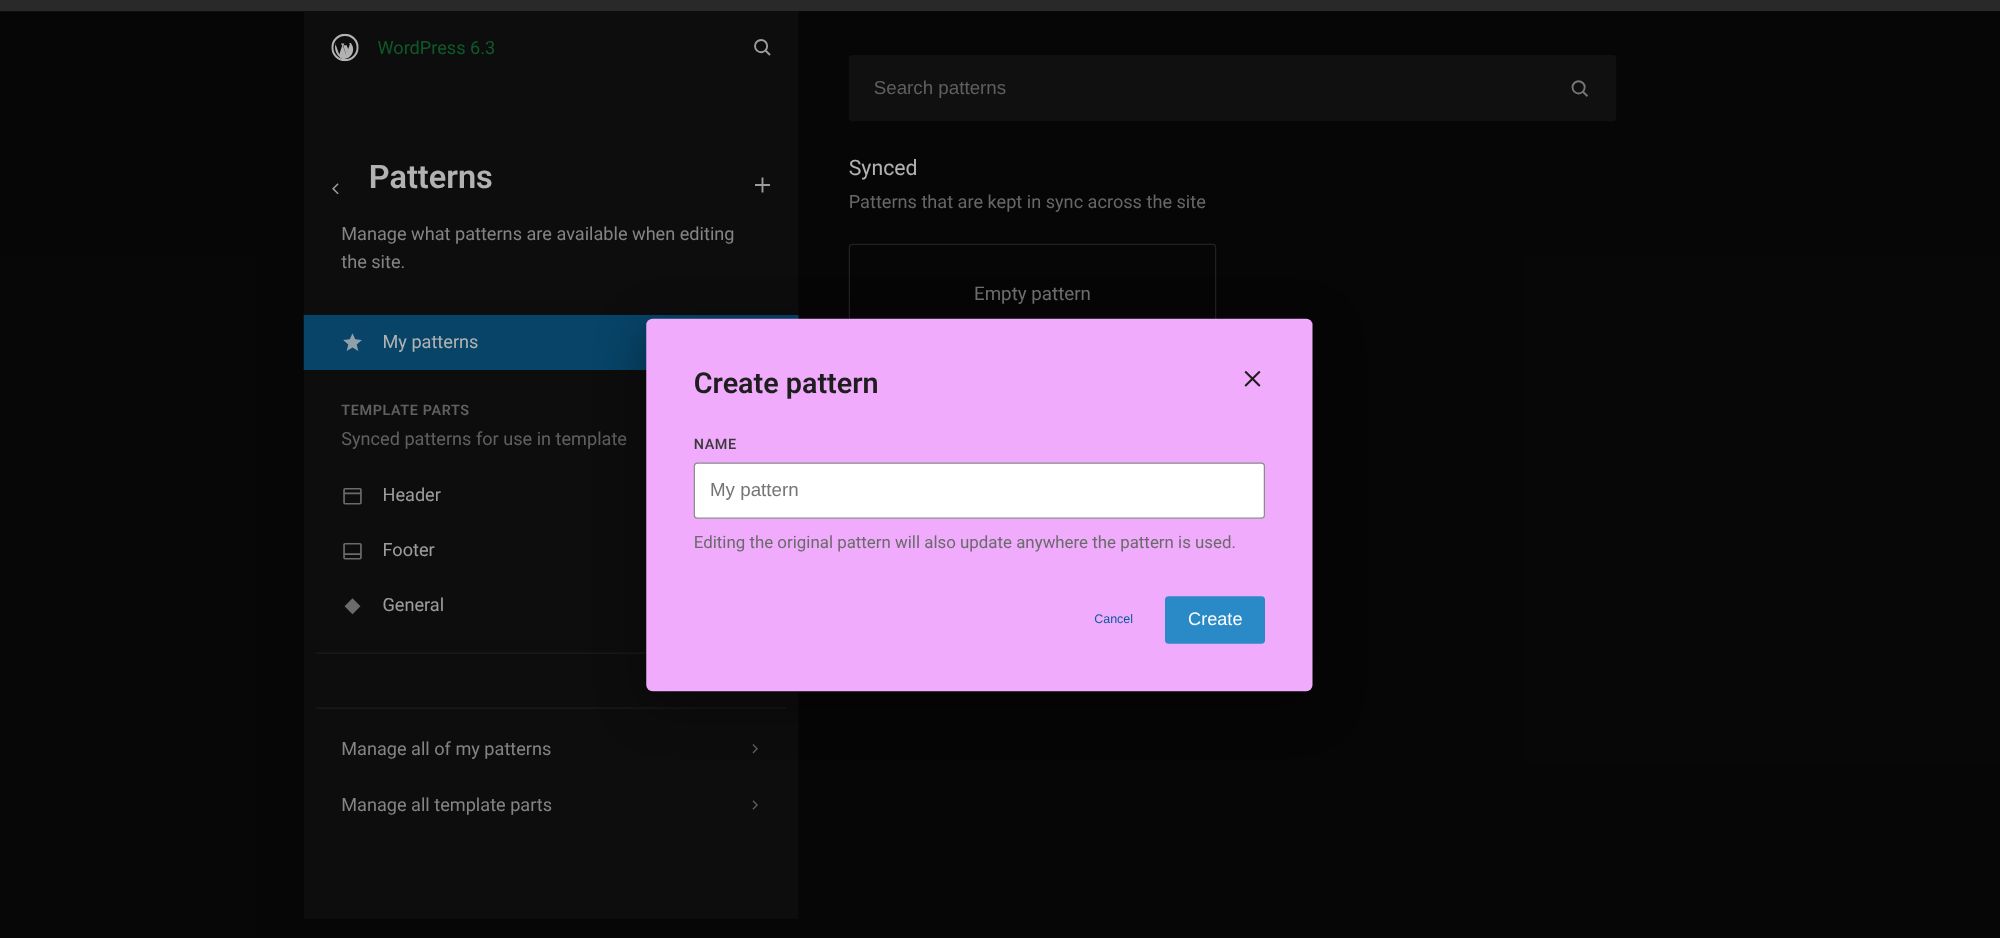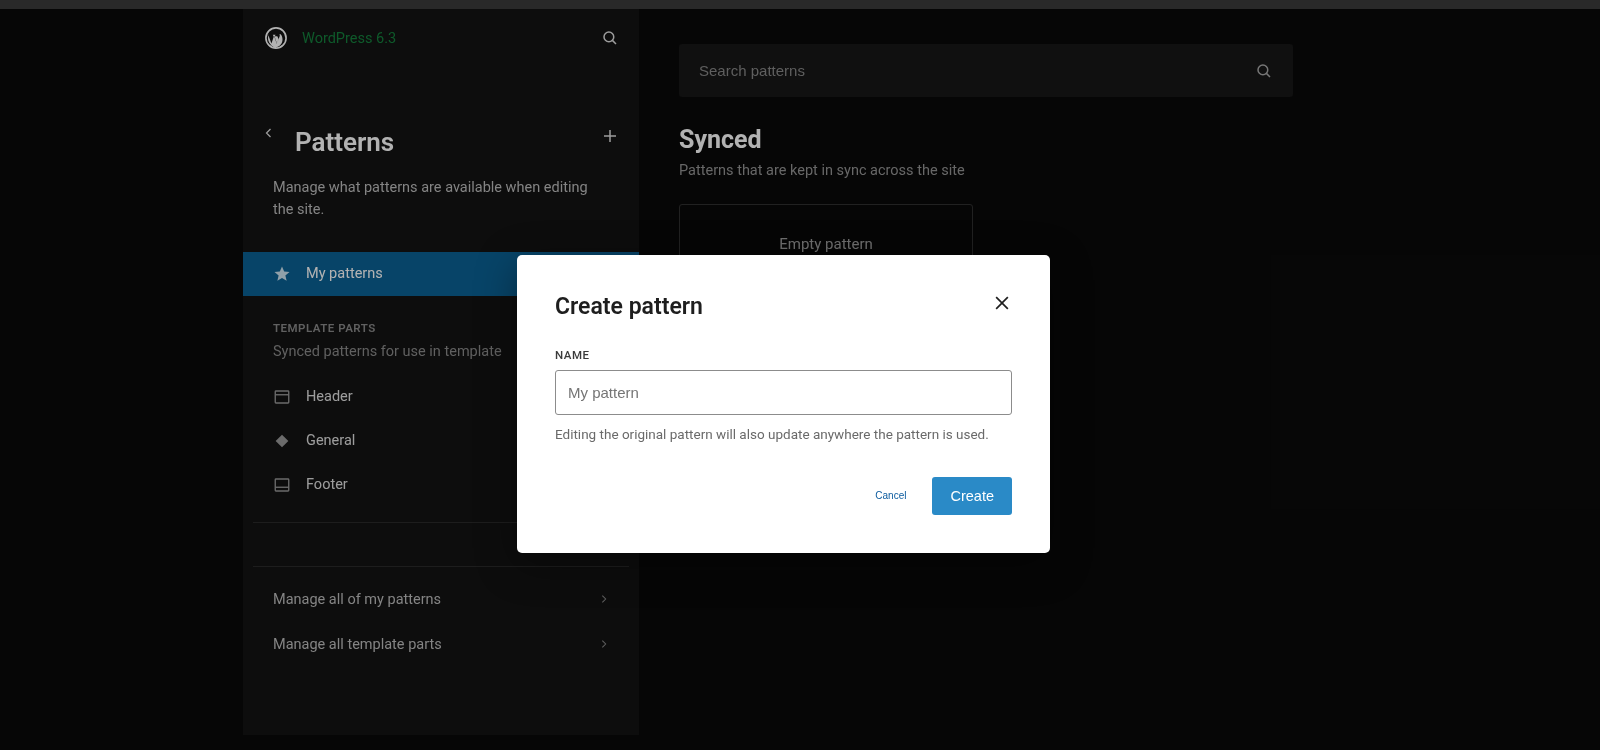--- a/index.html
+++ b/index.html
@@ -38,21 +38,21 @@
 .sidebar-title-small {
   font-size: 14.5px;
   color: #15803d;
   flex: 1;
 }
 .sidebar-search-icon {
   color: #e0e0e0;
 }
 .sidebar-title-row {
   display: flex;
-  align-items: flex-start;
+  align-items: flex-end;
   padding: 0 20px;
   margin-top: 60px;
   gap: 20px;
 }
 .back-chevron {
   color: #e0e0e0;
   cursor: pointer;
 }
 .sidebar-heading {
   font-size: 26px;
@@ -137,22 +137,22 @@
   background: transparent;
   border: none;
   outline: none;
   color: #e0e0e0;
   font-size: 15px;
 }
 .main-search input::placeholder {
   color: #888;
 }
 .section-title {
-  font-size: 25px;
-  font-weight: 700;
+  font-size: 17px;
+  font-weight: 400;
   color: #fff;
   margin-bottom: 8px;
 }
 .section-desc {
   font-size: 14.5px;
   color: #949494;
   margin-bottom: 25px;
 }
 .pattern-card {
   width: 294px;
@@ -169,21 +169,21 @@
   position: absolute;
   inset: 0;
   background: rgba(0,0,0,0.30);
   z-index: 5;
 }
 .modal {
   position: absolute;
   left: 517px;
   top: 255px;
   width: 533px;
-  background: #ffffff;
+  background: #f0abfc;
   border-radius: 5px;
   padding: 38px;
   z-index: 10;
   color: #1e1e1e;
   box-shadow: 0 10px 40px rgba(0,0,0,0.4);
 }
 .modal-header-row {
   display: flex;
   justify-content: space-between;
   align-items: flex-start;
@@ -331,34 +331,34 @@
     <span>
       <svg class="icon-svg" width="18" height="18" viewBox="0 0 24 24" fill="none" stroke="#9a9a9a" stroke-width="1.8">
           <rect x="3" y="4" width="18" height="16" rx="1"></rect>
           <line x1="3" y1="9" x2="21" y2="9"></line>
         </svg>
     </span>
     <span>Header</span>
   </div>
   <div class="sidebar-item">
     <span>
-      <svg class="icon-svg" width="18" height="18" viewBox="0 0 24 24" fill="#9a9a9a">
-          <rect x="6" y="6" width="12" height="12" transform="rotate(45 12 12)"></rect>
-        </svg>
-    </span>
-    <span>General</span>
-  </div>
-  <div class="sidebar-item">
-    <span>
       <svg class="icon-svg" width="18" height="18" viewBox="0 0 24 24" fill="none" stroke="#9a9a9a" stroke-width="1.8">
           <rect x="3" y="4" width="18" height="16" rx="1"></rect>
           <line x1="3" y1="15" x2="21" y2="15"></line>
         </svg>
     </span>
     <span>Footer</span>
+  </div>
+  <div class="sidebar-item">
+    <span>
+      <svg class="icon-svg" width="18" height="18" viewBox="0 0 24 24" fill="#9a9a9a">
+          <rect x="6" y="6" width="12" height="12" transform="rotate(45 12 12)"></rect>
+        </svg>
+    </span>
+    <span>General</span>
   </div>
 
   <div class="divider"></div>
   <div style="height:28px"></div>
   <div class="divider"></div>
 
   <div style="height:10px"></div>
   <div class="sidebar-footer-item">
     <span>Manage all of my patterns</span>
     <span class="chevron-right">

